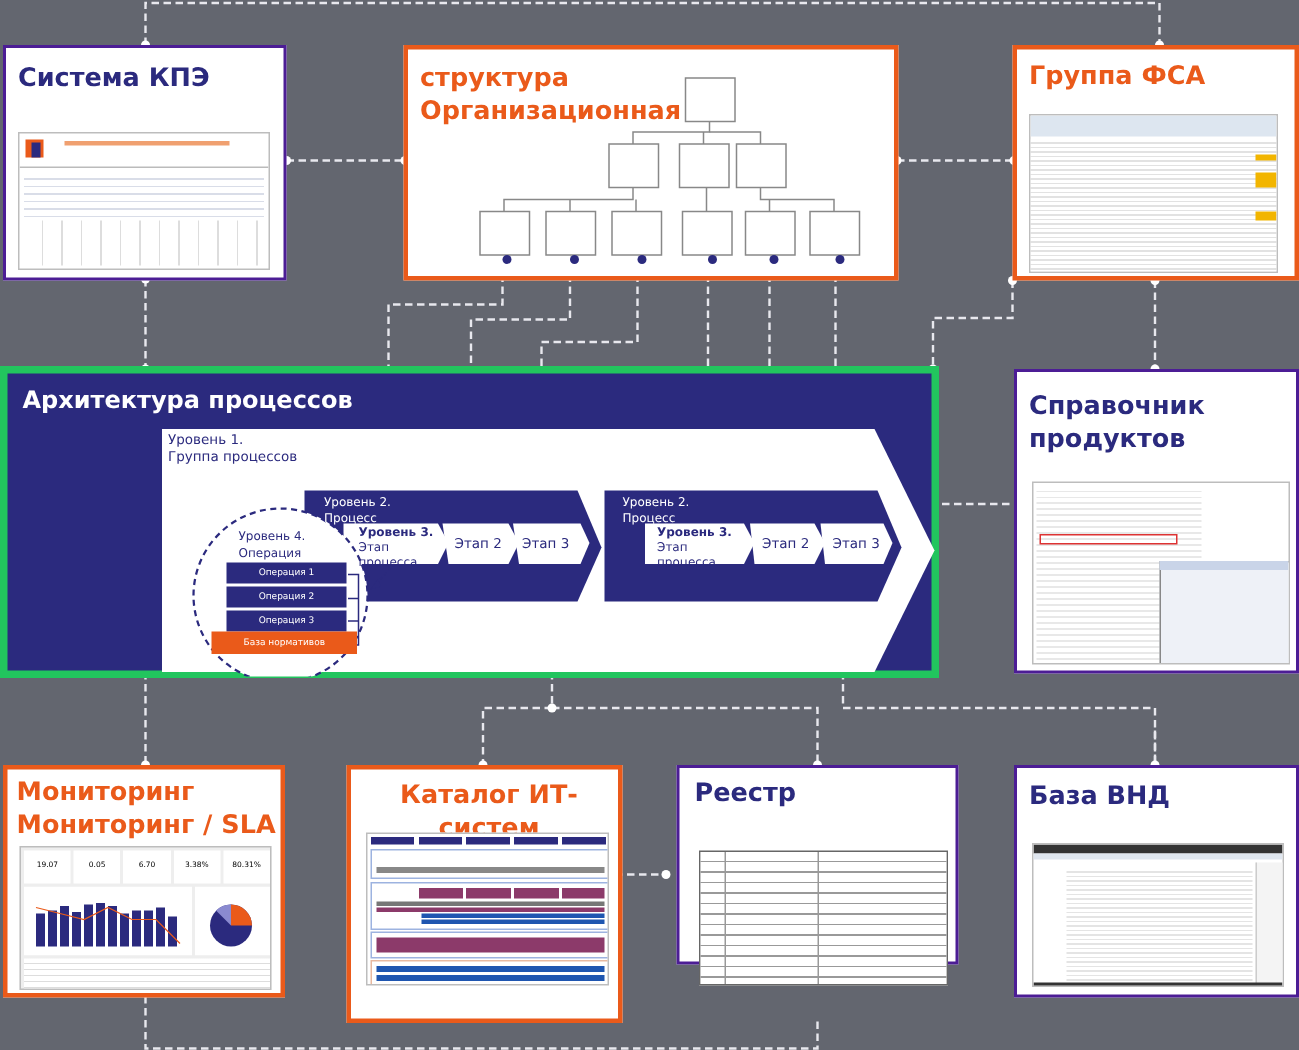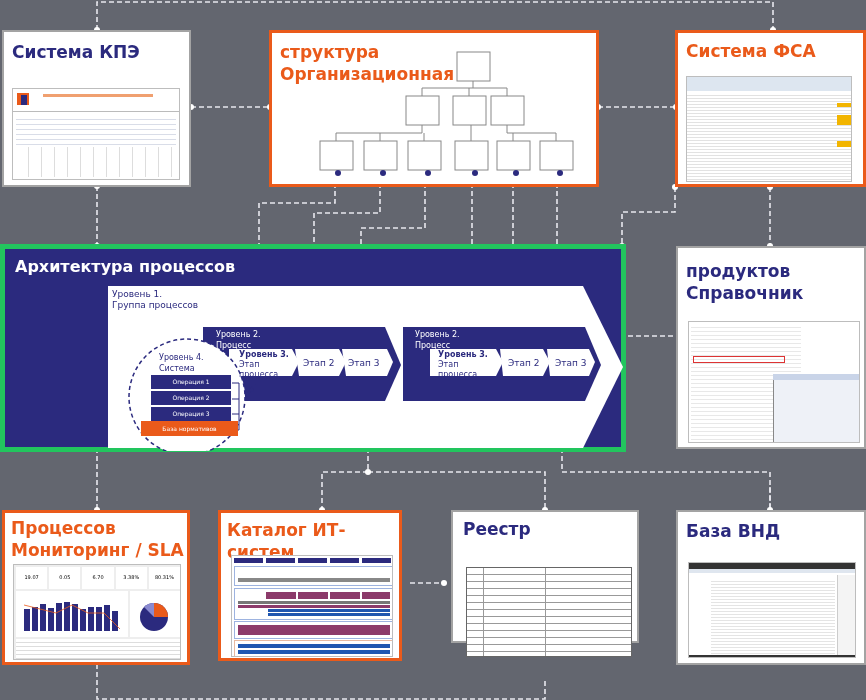--- a/index.html
+++ b/index.html
@@ -1,18 +1,18 @@
 <!DOCTYPE html>
 <html><head>
 <meta charset="utf-8">
 <style>
   html,body{margin:0;padding:0;}
   body{width:866px;height:700px;background:#63666f;position:relative;overflow:hidden;font-family:"DejaVu Sans","Liberation Sans",sans-serif;}
   .box{position:absolute;background:#fff;box-sizing:border-box;}
-  .box.blue{border:2px solid #a3a3a3;}
+  .box.blue{border:2px solid #4c1d95;}
   .box.orange{border:3px solid #ea5a1a;}
   .title{position:absolute;font-weight:600;font-size:17px;line-height:22px;}
   .title.blue{color:#2b2a7e;}
   .title.orange{color:#ea5a1a;}
   svg.links{position:absolute;left:0;top:0;pointer-events:none;}
   .thumb{position:absolute;background:#f6f6f6;border:1px solid #bdbdbd;box-sizing:border-box;overflow:hidden;}
   .arch{position:absolute;left:0;top:244px;width:626px;height:208px;background:#2b2a7e;border:5px solid #22c55e;box-sizing:border-box;}
   .arch-title{position:absolute;left:10px;top:8px;color:#fff;font-weight:700;font-size:16px;}
   .lvl{position:absolute;font-size:9px;line-height:11px;}
   .lvl b{font-weight:400;}
@@ -114,21 +114,21 @@
         <circle cx="111" cy="140" r="3"></circle>
       <circle cx="156" cy="140" r="3"></circle>
         <circle cx="203" cy="140" r="3"></circle>
       <circle cx="244" cy="140" r="3"></circle>
         <circle cx="288" cy="140" r="3"></circle>
     </g>
   </svg>
 </div>
 
 <div class="box orange" style="left:675px;top:30px;width:191px;height:157px;">
-  <div class="title orange" style="left:8px;top:7px;">Система ФСА</div>
+  <div class="title orange" style="left:8px;top:7px;">Группа ФСА</div>
   <div class="thumb" style="left:8px;top:43px;width:166px;height:106px;background:#fff;">
     <div style="position:absolute;left:0;top:0;width:100%;height:14px;background:#dde6f0;"></div>
     <div style="position:absolute;left:0;top:16px;width:100%;height:88px;background:repeating-linear-gradient(#fff 0 2px,#e2e2e2 2px 3px);"></div>
     <div style="position:absolute;left:150px;top:26px;width:14px;height:4px;background:#f2b500;"></div>
     <div style="position:absolute;left:150px;top:38px;width:14px;height:10px;background:#f2b500;"></div>
     <div style="position:absolute;left:150px;top:64px;width:14px;height:6px;background:#f2b500;"></div>
   </div>
 </div>
 
 <div class="arch">
@@ -171,44 +171,44 @@
   <div class="stage" style="left:343px;top:109px;">Этап 3</div>
   <div class="stage" style="left:433px;top:101px;font-size:8px;">
     <b>Уровень 3.</b><br>
     <span>Этап</span><br>
     <span>процесса</span>
   </div>
   <div class="stage" style="left:503px;top:109px;">Этап 2</div>
   <div class="stage" style="left:550px;top:109px;">Этап 3</div>
   <div class="lvl" style="left:154px;top:103px;color:#2b2a7e;font-size:8px;">
     <b>Уровень 4.</b><br>
-    <span>Система</span>
+    <span>Операция</span>
   </div>
   <div class="op" style="top:126px;">Операция 1</div>
   <div class="op" style="top:142px;">Операция 2</div>
   <div class="op" style="top:158px;">Операция 3</div>
   <div class="norm" style="top:172px;">База нормативов</div>
 </div>
 
 <div class="box blue" style="left:676px;top:246px;width:190px;height:203px;">
   <div class="title blue" style="left:8px;top:12px;">
+    <div>Справочник</div>
     <div>продуктов</div>
-    <div>Справочник</div>
   </div>
   <div class="thumb" style="left:10px;top:73px;width:172px;height:122px;background:#fff;">
     <div style="position:absolute;left:2px;top:2px;width:110px;height:118px;background:repeating-linear-gradient(#fff 0 3px,#e8e8e8 3px 4px);"></div>
     <div style="position:absolute;left:4px;top:34px;width:90px;height:5px;border:1px solid #d33;"></div>
     <div style="position:absolute;left:84px;top:52px;width:86px;height:68px;background:#eef1f7;border:1px solid #888;"></div>
     <div style="position:absolute;left:84px;top:52px;width:86px;height:6px;background:#c9d4e8;"></div>
   </div>
 </div>
 
 <div class="box orange" style="left:2px;top:510px;width:188px;height:155px;">
   <div class="title orange" style="left:6px;top:4px;">
-    <div>Процессов</div>
+    <div>Мониторинг</div>
     <div>Мониторинг / SLA</div>
   </div>
   <div class="thumb" style="left:8px;top:51px;width:168px;height:96px;background:#eee;">
     <div style="position:absolute;left:2px;top:2px;width:164px;height:22px;display:flex;gap:2px;">
       <div style="flex:1;background:#fff;font-size:5px;text-align:center;padding-top:7px;">19.07</div>
       <div style="flex:1;background:#fff;font-size:5px;text-align:center;padding-top:7px;">0.05</div>
       <div style="flex:1;background:#fff;font-size:5px;text-align:center;padding-top:7px;">6.70</div>
       <div style="flex:1;background:#fff;font-size:5px;text-align:center;padding-top:7px;">3.38%</div>
       <div style="flex:1;background:#fff;font-size:5px;text-align:center;padding-top:7px;">80.31%</div>
     </div>
@@ -231,21 +231,21 @@
       <polyline points="8,14 24,18 40,22 56,14 72,22 88,22 104,38" stroke="#ea5a1a" fill="none" stroke-width="0.8"></polyline>
       <rect x="114" y="0" width="50" height="46" fill="#fff"></rect>
       <circle cx="138" cy="26" r="14" fill="#2b2a7e"></circle>
       <path d="M138,26 L138,12 A14,14 0 0,1 152,26 Z" fill="#ea5a1a"></path>
       <path d="M138,26 L128,16 A14,14 0 0,1 138,12 Z" fill="#8a8ad0"></path>
     </svg>
     <div style="position:absolute;left:2px;top:74px;width:164px;height:20px;background:repeating-linear-gradient(#fff 0 3px,#ddd 3px 4px);"></div>
   </div>
 </div>
 
-<div class="box orange" style="left:218px;top:510px;width:184px;height:151px;">
+<div class="box orange" style="left:231px;top:510px;width:184px;height:172px;text-align:center;">
   <div class="title orange" style="left:6px;top:6px;">Каталог ИТ-систем</div>
   <div class="thumb" style="left:10px;top:42px;width:162px;height:102px;background:#fff;">
     <div style="position:absolute;left:2px;top:2px;width:158px;height:5px;background:repeating-linear-gradient(90deg,#2b2a7e 0 29px,#fff 29px 32px);"></div>
     <div style="position:absolute;left:2px;top:10px;width:158px;height:18px;border:1px solid #9db3e0;"></div>
     <div style="position:absolute;left:6px;top:22px;width:152px;height:4px;background:#888;"></div>
     <div style="position:absolute;left:2px;top:32px;width:158px;height:30px;border:1px solid #9db3e0;"></div>
     <div style="position:absolute;left:34px;top:36px;width:124px;height:7px;background:repeating-linear-gradient(90deg,#8c3a6a 0 30px,#fff 30px 32px);"></div>
     <div style="position:absolute;left:6px;top:45px;width:152px;height:3px;background:#777;"></div>
     <div style="position:absolute;left:6px;top:49px;width:152px;height:3px;background:#8c3a6a;"></div>
     <div style="position:absolute;left:36px;top:53px;width:122px;height:3px;background:#1f56b0;"></div>

